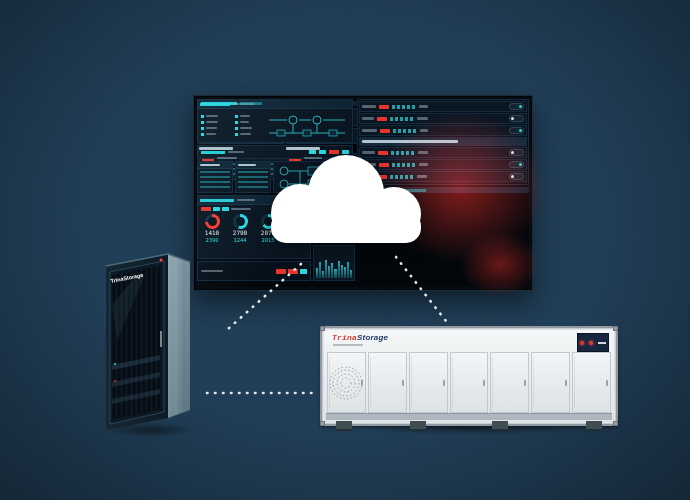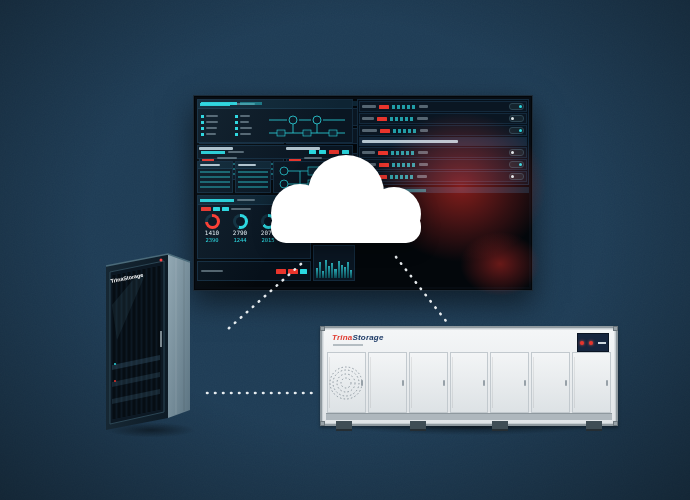--- a/index.html
+++ b/index.html
@@ -99,21 +99,21 @@
 
   
   .storage{position:absolute;left:320px;top:326px;width:298px;height:100px;z-index:3;
     background:#dfe3e6;border:2px solid #8f999f;box-sizing:border-box;
     box-shadow:0 2px 3px rgba(0,0,0,.35), inset 0 0 0 1px #c7ced2;}
   .bolt{position:absolute;width:5px;height:5px;background:#97a1a7;border:1px solid #6c767c;box-sizing:border-box;z-index:5;}
   .bolt.tl{left:-2px;top:-2px;} .bolt.tr{right:-2px;top:-2px;}
   .bolt.bl{left:-2px;bottom:-2px;} .bolt.br{right:-2px;bottom:-2px;}
   .sbody{position:absolute;inset:2px;background:linear-gradient(180deg,#f4f6f7,#e0e4e7);}
   .slogo{position:absolute;left:8px;top:3px;font-size:8px;font-weight:bold;font-style:italic;letter-spacing:.2px;}
-  .slogo .brand{color:#e03a2f;}
+  .slogo .brand{color:#e03a2f;font-family:Liberation Mono, monospace;}
   .slogo .product{color:#1d3a66;}
   .slogo-tag{position:absolute;left:9px;top:14px;width:30px;height:2px;background:#9aa5ac;opacity:.7;}
   .cbox{position:absolute;right:5px;top:3px;width:30px;height:17px;background:#16263f;border:1px solid #0b1524;
         display:flex;align-items:center;justify-content:space-around;}
   .lamp{width:4px;height:4px;border-radius:50%;background:#e8352c;box-shadow:0 0 3px #ff5a4d;}
   .cdash{width:8px;height:2px;background:#cfd8df;}
   .doors{position:absolute;left:3px;right:3px;top:22px;bottom:9px;display:grid;grid-template-columns:repeat(7,1fr);gap:2px;}
   .door{background:linear-gradient(180deg,#f3f5f6,#dde2e5);border:1px solid #c2c9ce;position:relative;box-sizing:border-box;}
   .door::before{content:"";position:absolute;left:1px;top:4px;bottom:4px;width:1px;background:rgba(0,0,0,.07);}
   .door::after{content:"";position:absolute;right:2px;top:45%;width:2px;height:6px;background:#97a1a8;border-radius:1px;}

